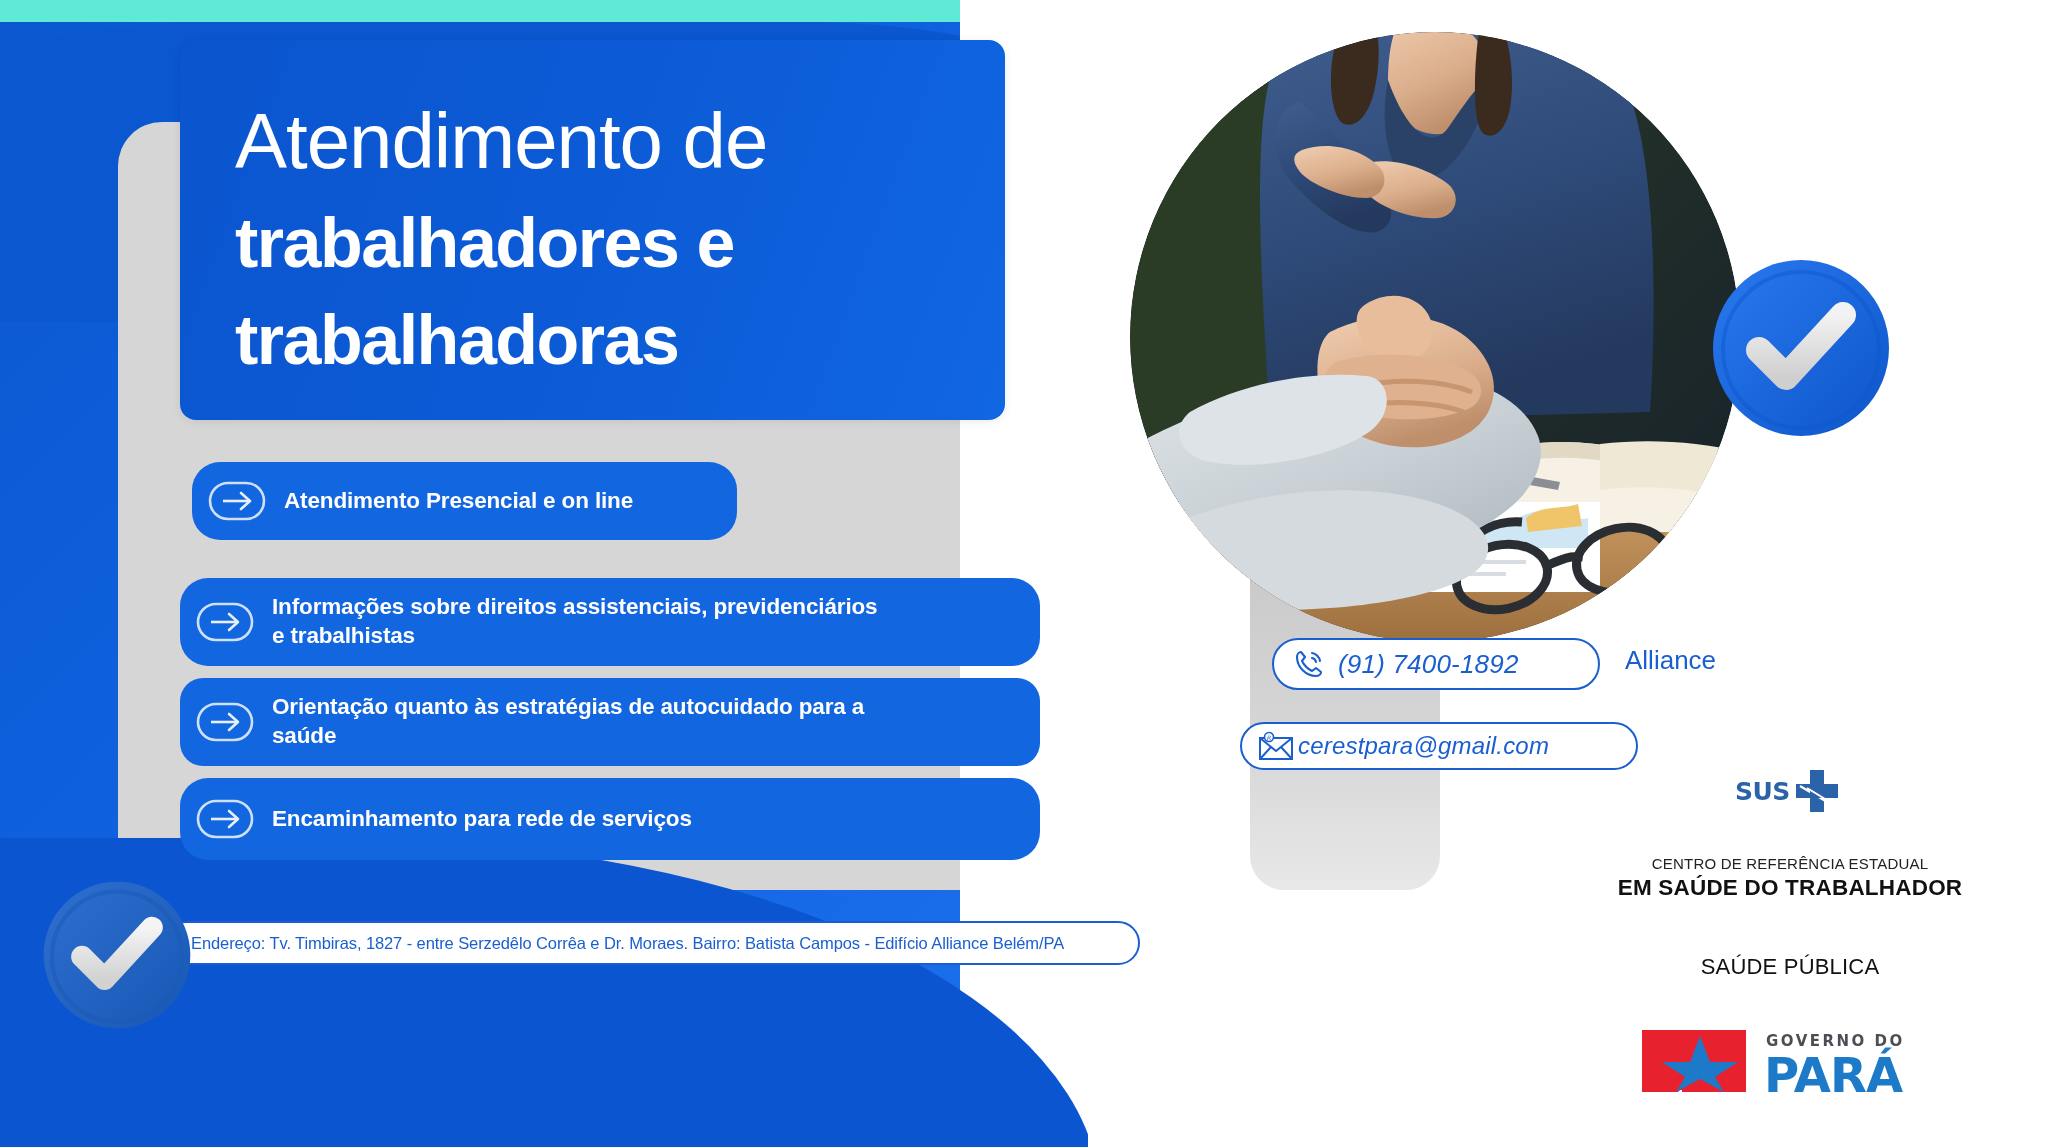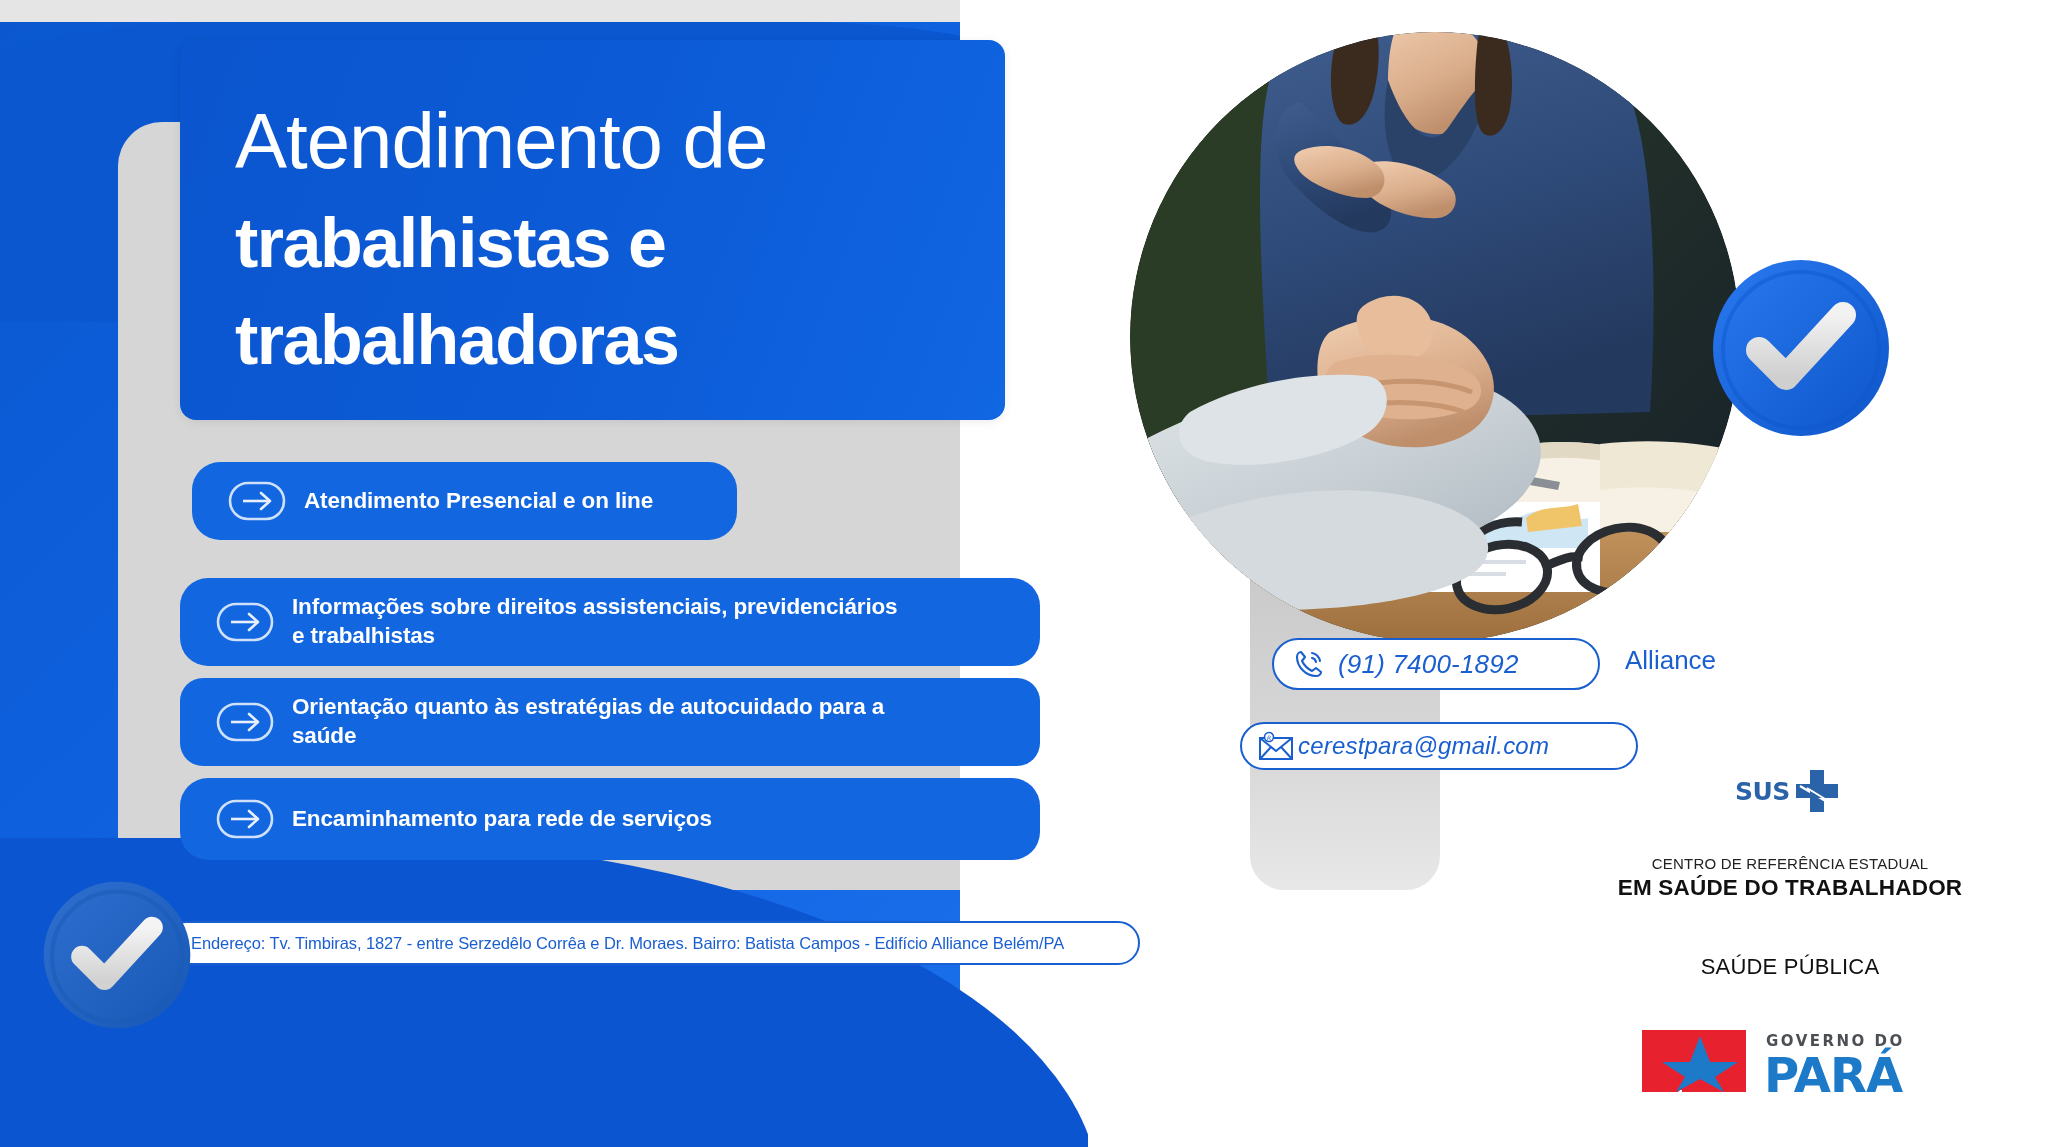--- a/index.html
+++ b/index.html
@@ -1,19 +1,19 @@
 <!DOCTYPE html>
 <html><head>
 <meta charset="utf-8">
 <style>
   html,body{margin:0;padding:0;background:#fff;}
   body{width:2048px;height:1147px;position:relative;overflow:hidden;
        font-family:"Liberation Sans","DejaVu Sans",sans-serif;}
 
-  .stage{position:absolute;inset:0;width:2048px;height:1147px;overflow:hidden;background:#e5e5e5;}
+  .stage{position:absolute;inset:0;width:2048px;height:1147px;overflow:hidden;background:#5eead4;}
 
   
   .blue-left{
     position:absolute;left:-70px;top:22px;width:1170px;height:1310px;
     background:linear-gradient(135deg,#0a57cf 0%,#1062e0 45%,#1e74ef 100%);
     border-radius:0 0 760px 760px / 0 0 560px 560px;
   }
   .blue-left-top{
     position:absolute;left:-70px;top:22px;width:1170px;height:300px;
     background:#0a57cf;
@@ -55,21 +55,21 @@
     font-weight:bold;letter-spacing:-1.5px;line-height:1;white-space:nowrap;
   }
   .title-card .line3{
     position:absolute;left:55px;top:265px;color:#ffffff;font-size:70px;
     font-weight:bold;letter-spacing:-1.5px;line-height:1;white-space:nowrap;
   }
 
   
   .pill{
     position:absolute;background:#1266e0;border-radius:28px;
-    display:flex;align-items:center;box-sizing:border-box;padding-left:36px;
+    display:flex;align-items:center;box-sizing:border-box;padding-left:16px;
   }
   .pill .arrow{flex:0 0 auto;margin-right:18px;display:block;}
   .pill .ptext{
     color:#ffffff;font-size:22.5px;font-weight:bold;line-height:1.28;
     letter-spacing:-.15px;white-space:pre-line;
   }
   #pill0{left:192px;top:462px;width:545px;height:78px;}
   #pill1{left:180px;top:578px;width:860px;height:88px;}
   #pill2{left:180px;top:678px;width:860px;height:88px;border-radius:23px;}
   #pill3{left:180px;top:778px;width:860px;height:82px;}
@@ -216,21 +216,21 @@
         <path d="M230 354 C268 346 312 348 342 360" stroke="#c79570" stroke-width="5" fill="none"></path>
         <path d="M226 374 C264 368 306 370 334 380" stroke="#c79570" stroke-width="5" fill="none"></path>
 
         <path d="M60 380 C110 352 180 338 236 344 C260 346 264 378 244 396 C214 422 134 440 80 430 C48 424 40 396 60 380 Z" fill="#dde3e7"></path>
       </g>
     </svg>
   </div>
 
   <div class="title-card">
     <div class="line1">Atendimento de</div>
-    <div class="line2">trabalhistas e</div>
+    <div class="line2">trabalhadores e</div>
     <div class="line3">trabalhadoras</div>
   </div>
 
   <div class="pill" id="pill0">
     <svg class="arrow" width="58" height="40" viewBox="0 0 58 40">
       <rect x="2" y="2" width="54" height="36" rx="18" fill="none" stroke="#cfe0fa" stroke-width="2.6"></rect>
       <line x1="15" y1="20" x2="41" y2="20" stroke="#e8f0fd" stroke-width="2.6"></line>
       <polyline points="33,12 42,20 33,28" fill="none" stroke="#e8f0fd" stroke-width="2.6" stroke-linecap="round" stroke-linejoin="round"></polyline>
     </svg>
     <div class="ptext">Atendimento Presencial  e on line</div>

